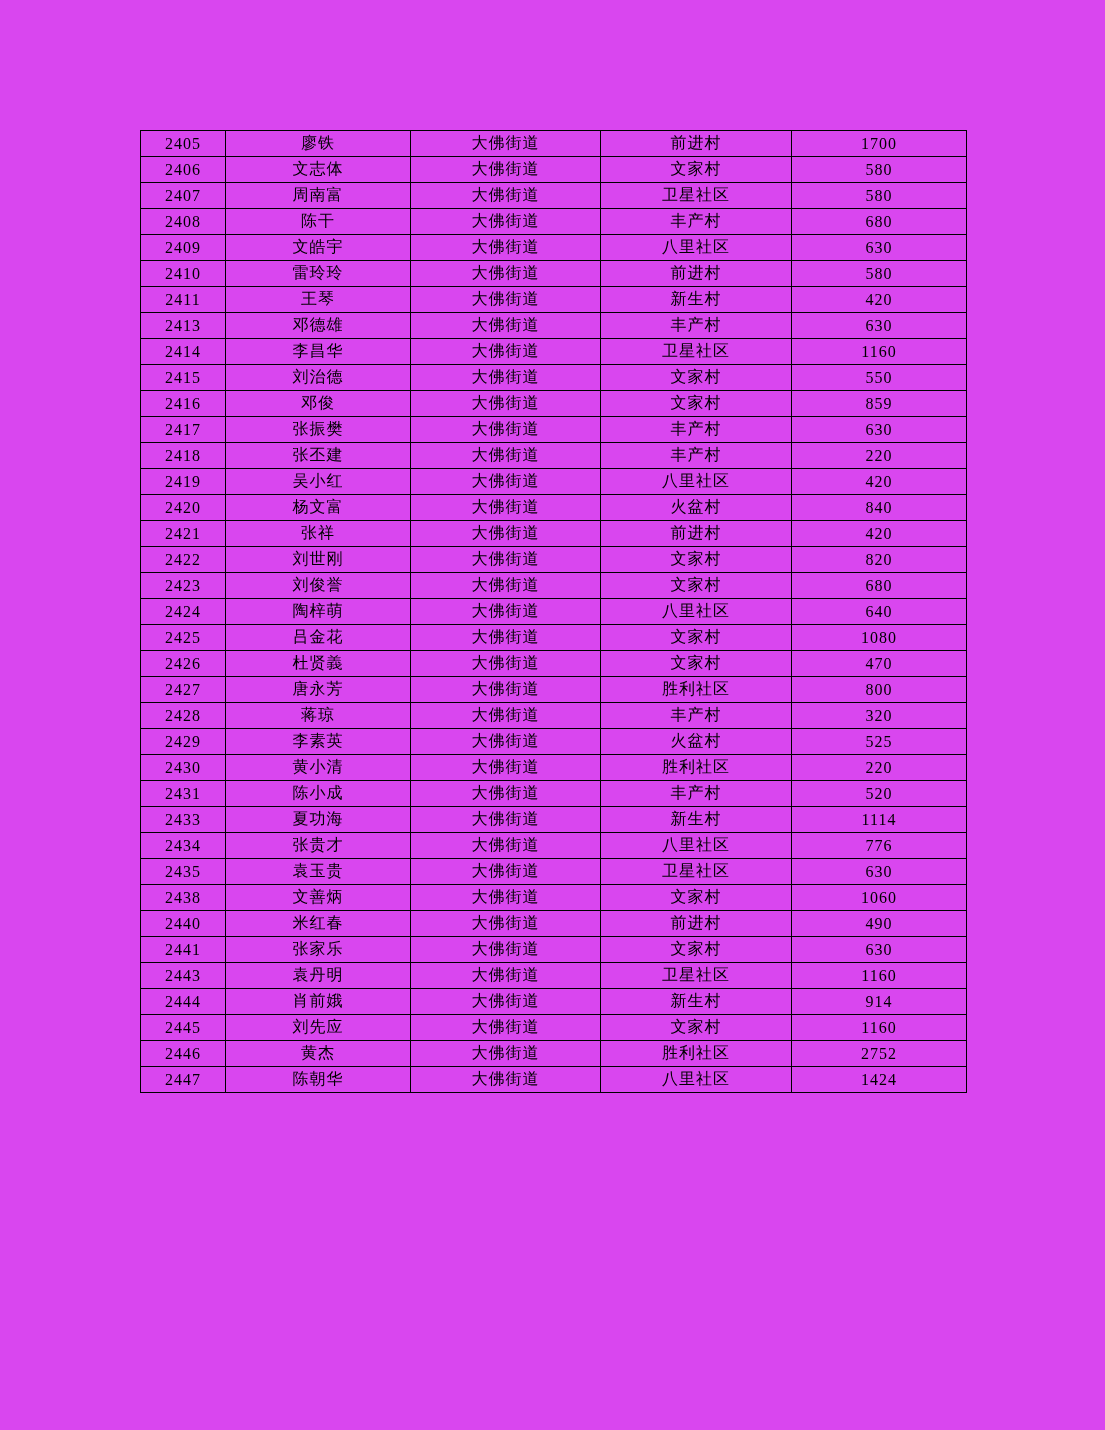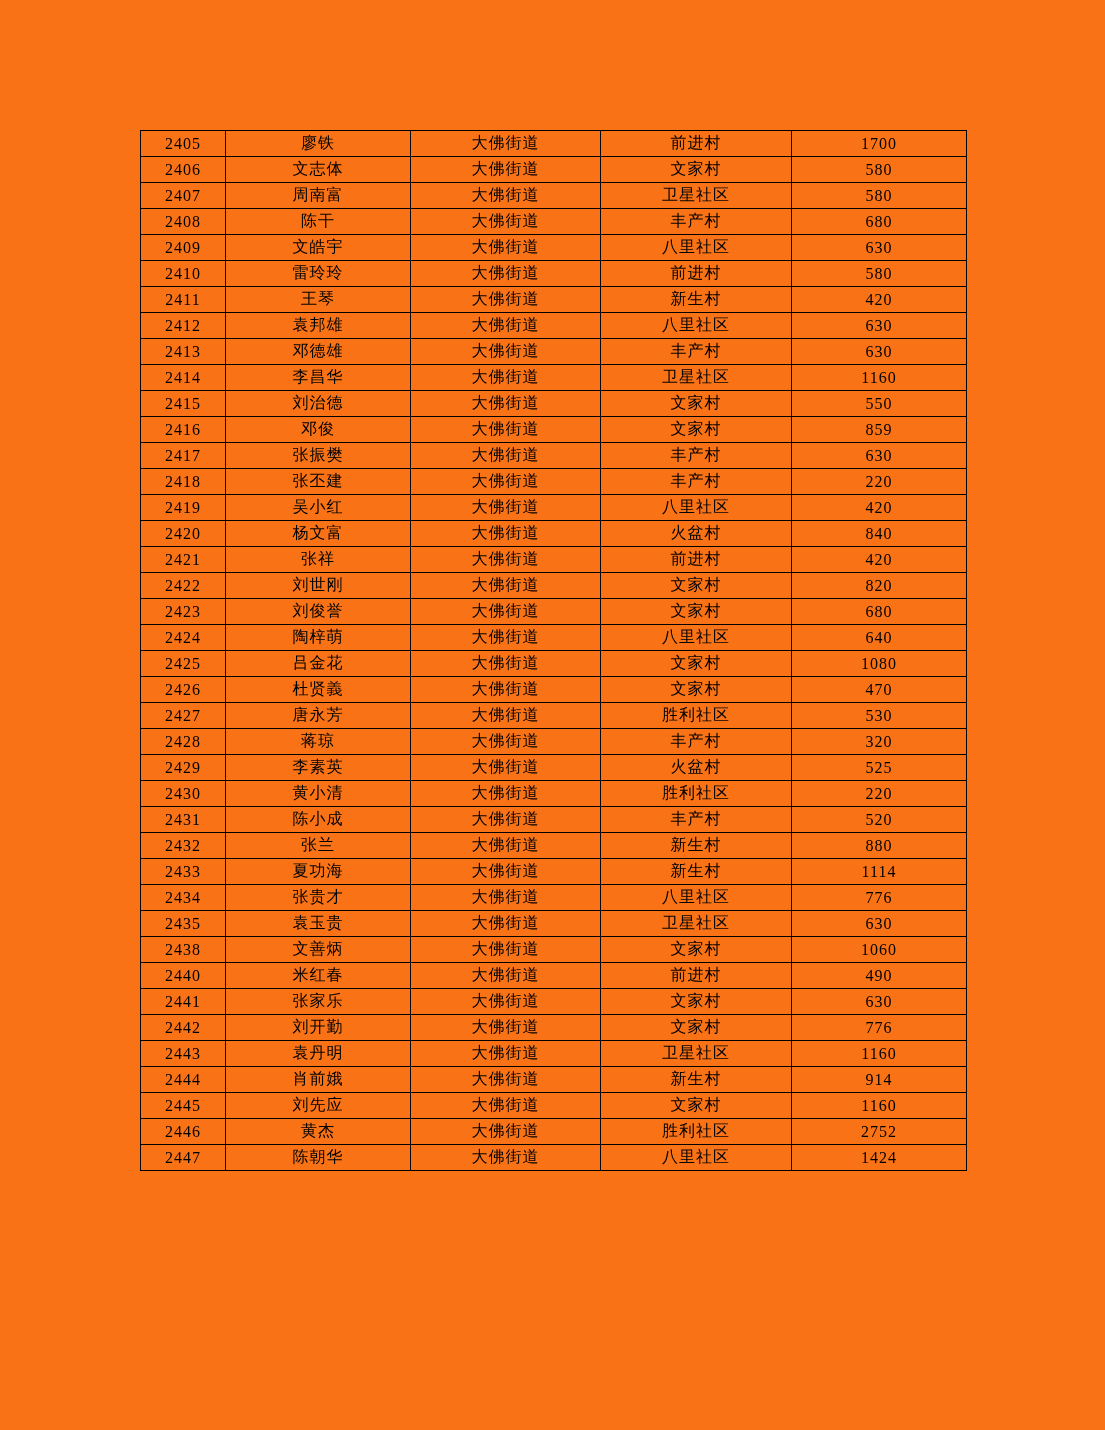--- a/index.html
+++ b/index.html
@@ -13,21 +13,21 @@
     position: relative;
     font-family: "Liberation Serif", "DejaVu Serif", serif;
     color: #000000;
   }
   .page {
     position: absolute;
     left: 0;
     top: 0;
     width: 1105px;
     height: 1430px;
-    background: #f97316;
+    background: #d946ef;
   }
   table.data-table {
     position: absolute;
     left: 140px;
     top: 130px;
     width: 826px;
     border-collapse: collapse;
     table-layout: fixed;
     font-size: 16px;
   }
@@ -103,27 +103,20 @@
           <td>580</td>
         </tr>
         <tr>
           <td>2411</td>
           <td>王琴</td>
           <td>大佛街道</td>
           <td>新生村</td>
           <td>420</td>
         </tr>
         <tr>
-          <td>2412</td>
-          <td>袁邦雄</td>
-          <td>大佛街道</td>
-          <td>八里社区</td>
-          <td>630</td>
-        </tr>
-        <tr>
           <td>2413</td>
           <td>邓德雄</td>
           <td>大佛街道</td>
           <td>丰产村</td>
           <td>630</td>
         </tr>
         <tr>
           <td>2414</td>
           <td>李昌华</td>
           <td>大佛街道</td>
@@ -212,21 +205,21 @@
           <td>杜贤義</td>
           <td>大佛街道</td>
           <td>文家村</td>
           <td>470</td>
         </tr>
         <tr>
           <td>2427</td>
           <td>唐永芳</td>
           <td>大佛街道</td>
           <td>胜利社区</td>
-          <td>530</td>
+          <td>800</td>
         </tr>
         <tr>
           <td>2428</td>
           <td>蒋琼</td>
           <td>大佛街道</td>
           <td>丰产村</td>
           <td>320</td>
         </tr>
         <tr>
           <td>2429</td>
@@ -243,27 +236,20 @@
           <td>220</td>
         </tr>
         <tr>
           <td>2431</td>
           <td>陈小成</td>
           <td>大佛街道</td>
           <td>丰产村</td>
           <td>520</td>
         </tr>
         <tr>
-          <td>2432</td>
-          <td>张兰</td>
-          <td>大佛街道</td>
-          <td>新生村</td>
-          <td>880</td>
-        </tr>
-        <tr>
           <td>2433</td>
           <td>夏功海</td>
           <td>大佛街道</td>
           <td>新生村</td>
           <td>1114</td>
         </tr>
         <tr>
           <td>2434</td>
           <td>张贵才</td>
           <td>大佛街道</td>
@@ -290,27 +276,20 @@
           <td>大佛街道</td>
           <td>前进村</td>
           <td>490</td>
         </tr>
         <tr>
           <td>2441</td>
           <td>张家乐</td>
           <td>大佛街道</td>
           <td>文家村</td>
           <td>630</td>
-        </tr>
-        <tr>
-          <td>2442</td>
-          <td>刘开勤</td>
-          <td>大佛街道</td>
-          <td>文家村</td>
-          <td>776</td>
         </tr>
         <tr>
           <td>2443</td>
           <td>袁丹明</td>
           <td>大佛街道</td>
           <td>卫星社区</td>
           <td>1160</td>
         </tr>
         <tr>
           <td>2444</td>

